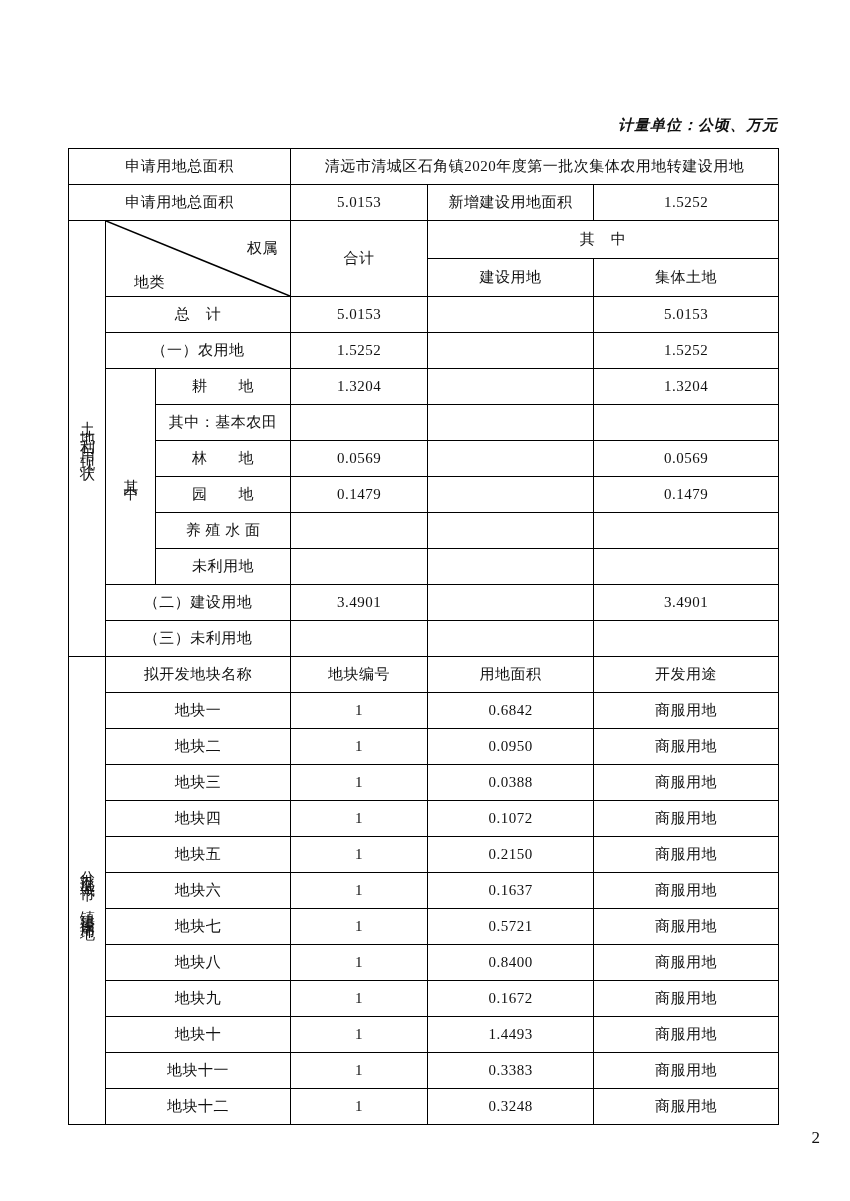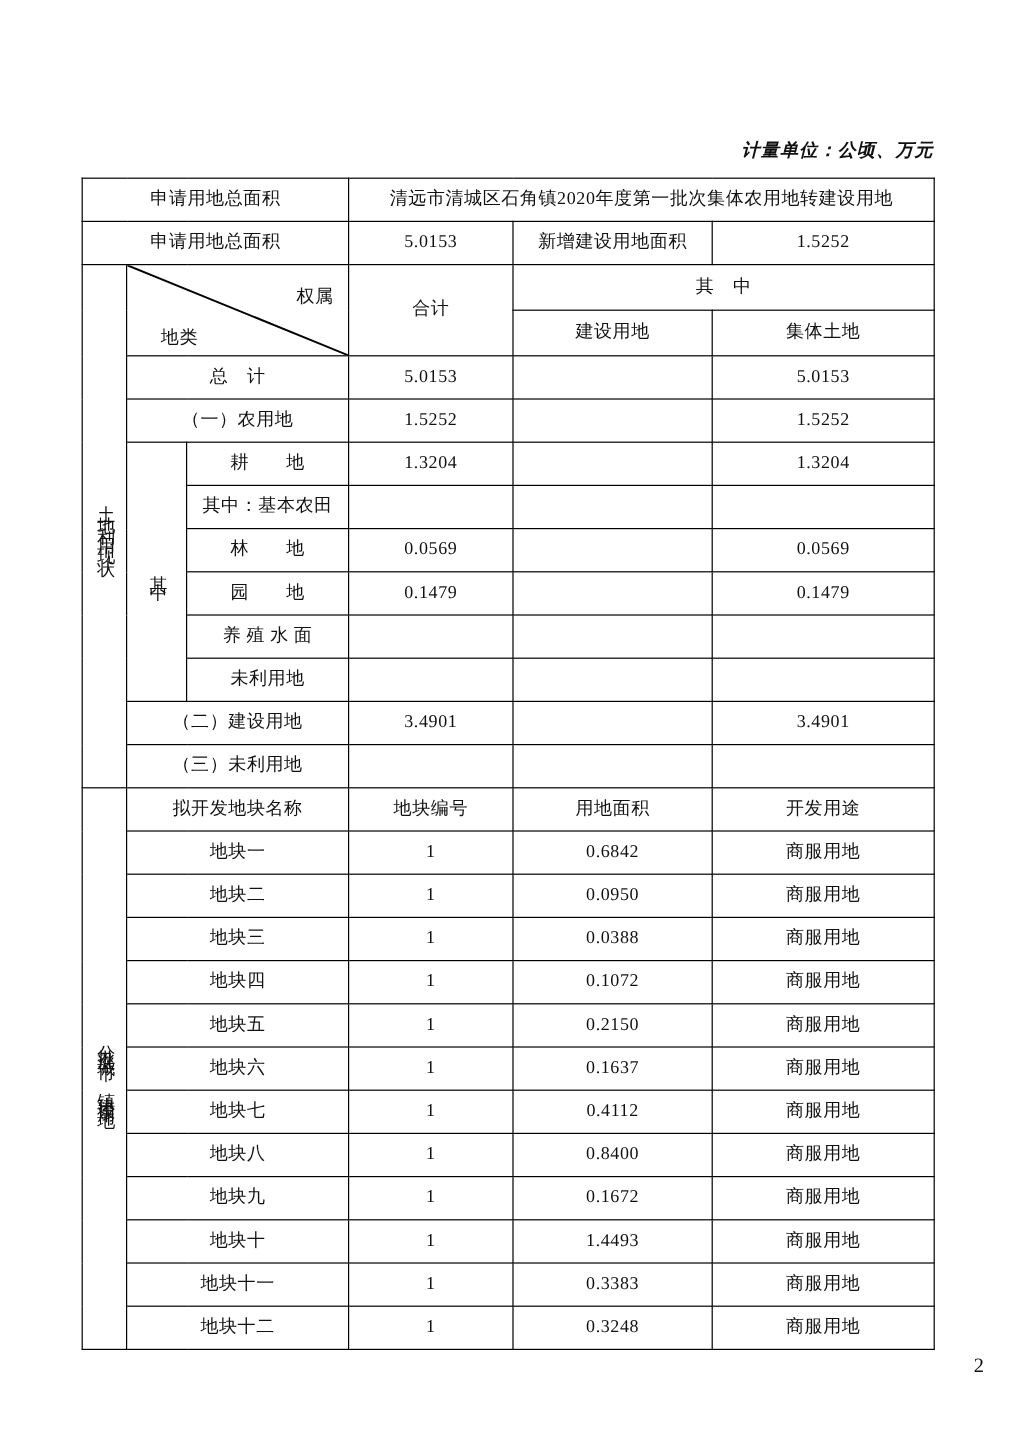--- a/index.html
+++ b/index.html
@@ -282,21 +282,21 @@
         </tr>
         <tr>
           <td colspan="2">地块六</td>
           <td class="num">1</td>
           <td class="num">0.1637</td>
           <td>商服用地</td>
         </tr>
         <tr>
           <td colspan="2">地块七</td>
           <td class="num">1</td>
-          <td class="num">0.4112</td>
+          <td class="num">0.5721</td>
           <td>商服用地</td>
         </tr>
         <tr>
           <td colspan="2">地块八</td>
           <td class="num">1</td>
           <td class="num">0.8400</td>
           <td>商服用地</td>
         </tr>
         <tr>
           <td colspan="2">地块九</td>

